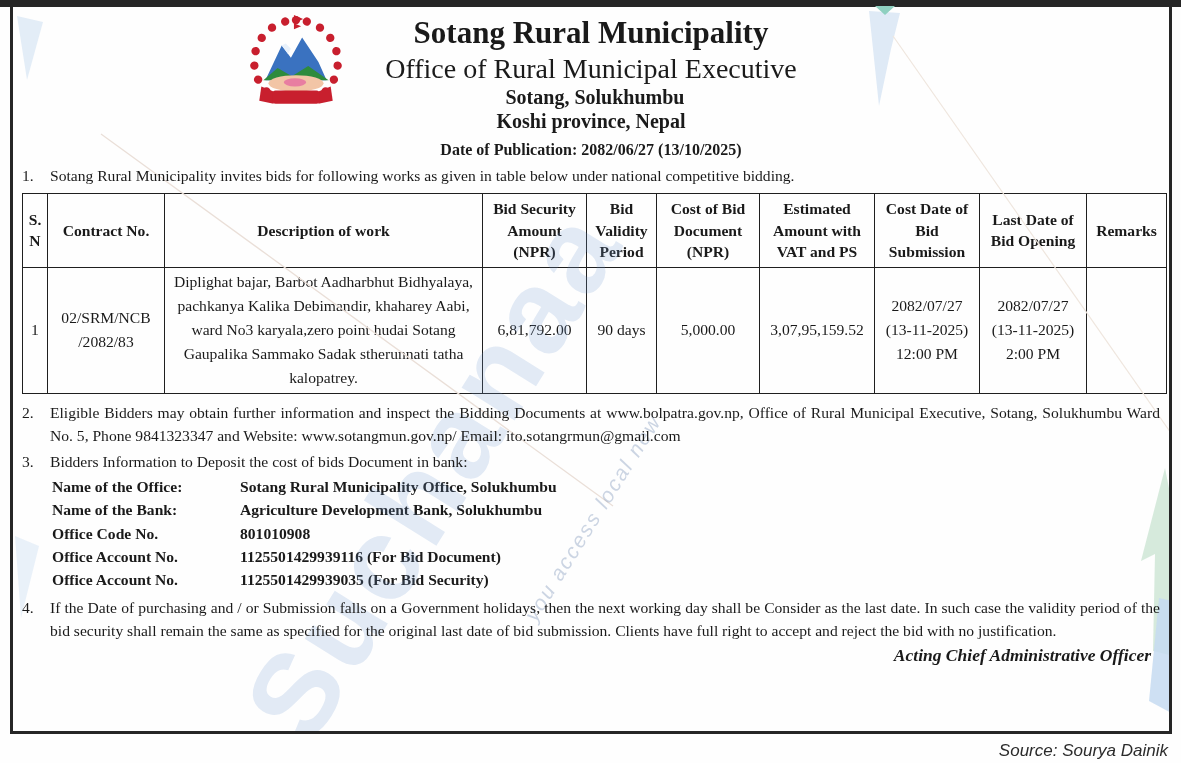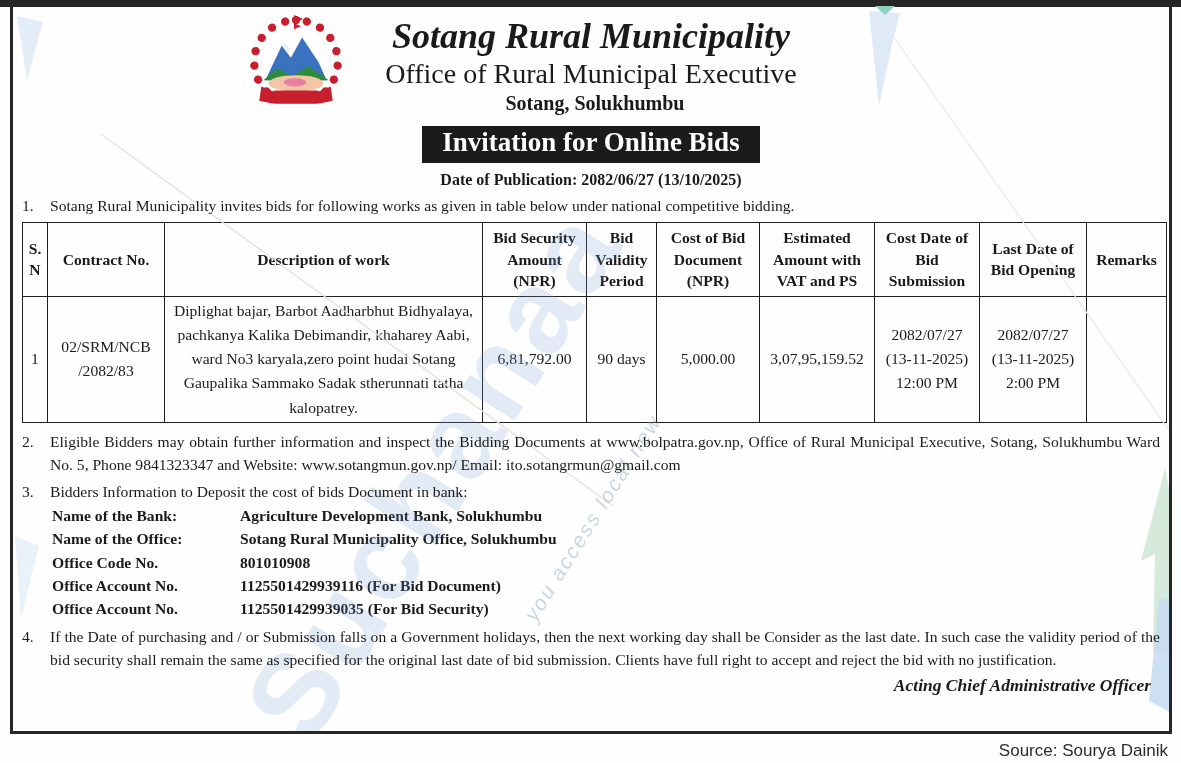--- a/index.html
+++ b/index.html
@@ -23,21 +23,21 @@
   }
   .wm-tagline {
     position:absolute; left:300px; top:500px; width:560px; text-align:center;
     font-family:"Liberation Sans", sans-serif; font-style:italic;
     font-size:21px; letter-spacing:2px; color:rgba(130,152,188,0.40);
     transform:rotate(-58deg); transform-origin:center; white-space:nowrap;
   }
   
   .header { position:relative; text-align:center; padding-top:9px; }
   .emblem { position:absolute; left:232px; top:8px; width:102px; height:104px; }
-  .h1 { font-size:36px; font-weight:bold; line-height:1.18;font-style:italic; }
+  .h1 { font-size:31px; font-weight:bold; line-height:1.18; }
   .h2 { font-size:28px; font-weight:normal; line-height:1.18; }
   .h3 { font-size:20px; font-weight:bold; line-height:1.22;padding-left:8px; }
   .h4 { font-size:20px; font-weight:bold; line-height:1.22; }
   .banner-wrap { text-align:center; margin-top:11px; }
   .banner {
     display:inline-block; background:#1b1b1b; color:#ffffff;
     font-size:27px; font-weight:bold; padding:2px 20px 5px; line-height:1.1;
   }
   .pubdate { text-align:center; font-weight:bold; font-size:16px; margin-top:8px; }
   
@@ -58,21 +58,21 @@
   .bids td { font-size:15.6px; line-height:1.55; height:118px; }
   
   .bank { margin:1px 0 0 39px; }
   .bank-row { display:flex; font-weight:bold; font-size:15.6px; line-height:1.5; }
   .bank-label { width:188px; flex:0 0 188px; }
   
   .signature { text-align:right; padding-right:18px; margin-top:3px;
                font-weight:bold; font-style:italic; font-size:17.5px; }
   .source {
     position:absolute; right:13px; bottom:2px;
-    font-family:"Liberation Sans", sans-serif; 
+    font-family:"Liberation Sans", sans-serif; font-style:italic;
     font-size:17px; color:#2b2b2b;
   }
 </style>
 </head>
 <body>
 
 <div class="page">
   <div class="top-bar"></div>
 
   <div class="frame">
@@ -118,25 +118,23 @@
         <polygon points="18,64 32,52 46,60 62,50 82,64" fill="#2e8b3d"></polygon>
         <ellipse cx="50" cy="67" rx="27" ry="8" fill="#f2c5a6"></ellipse>
         <ellipse cx="49" cy="66" rx="11" ry="4" fill="#e87ea1"></ellipse>
         <polygon points="16,70 28,75 28,87 14,84" fill="#c81f2e"></polygon>
         <polygon points="84,70 72,75 72,87 86,84" fill="#c81f2e"></polygon>
         <rect x="27" y="74" width="46" height="13" rx="3" fill="#c81f2e"></rect>
       </svg>
       <div class="h1">Sotang Rural Municipality</div>
       <div class="h2">Office of Rural Municipal Executive</div>
       <div class="h3">Sotang, Solukhumbu</div>
-    </div>
-
-    <div class="banner-wrap">
-      <div class="banner">Invitation for Online Bids</div>
-    </div>
+      <div class="h4">Koshi province, Nepal</div>
+    </div>
+
 
     <div class="pubdate">Date of Publication: 2082/06/27 (13/10/2025)</div>
 
     <div class="item item1">
       <span class="num">1.</span>
       <span>Sotang Rural Municipality invites bids for following works as given in table below under national competitive bidding.</span>
     </div>
 
     <table class="bids">
       <colgroup>
@@ -186,26 +184,26 @@
       <span>Eligible Bidders may obtain further information and inspect the Bidding Documents at www.bolpatra.gov.np, Office of Rural Municipal Executive, Sotang, Solukhumbu Ward No. 5, Phone 9841323347 and Website: www.sotangmun.gov.np/ Email: ito.sotangrmun@gmail.com</span>
     </div>
 
     <div class="item item3">
       <span class="num">3.</span>
       <span>Bidders Information to Deposit the cost of bids Document in bank:</span>
     </div>
 
     <div class="bank">
       <div class="bank-row">
+        <div class="bank-label">Name of the Office:</div>
+        <div class="bank-value">Sotang Rural Municipality Office, Solukhumbu</div>
+      </div>
+      <div class="bank-row">
         <div class="bank-label">Name of the Bank:</div>
         <div class="bank-value">Agriculture Development Bank, Solukhumbu</div>
-      </div>
-      <div class="bank-row">
-        <div class="bank-label">Name of the Office:</div>
-        <div class="bank-value">Sotang Rural Municipality Office, Solukhumbu</div>
       </div>
       <div class="bank-row">
         <div class="bank-label">Office Code No.</div>
         <div class="bank-value">801010908</div>
       </div>
       <div class="bank-row">
         <div class="bank-label">Office Account No.</div>
         <div class="bank-value">1125501429939116 (For Bid Document)</div>
       </div>
       <div class="bank-row">

